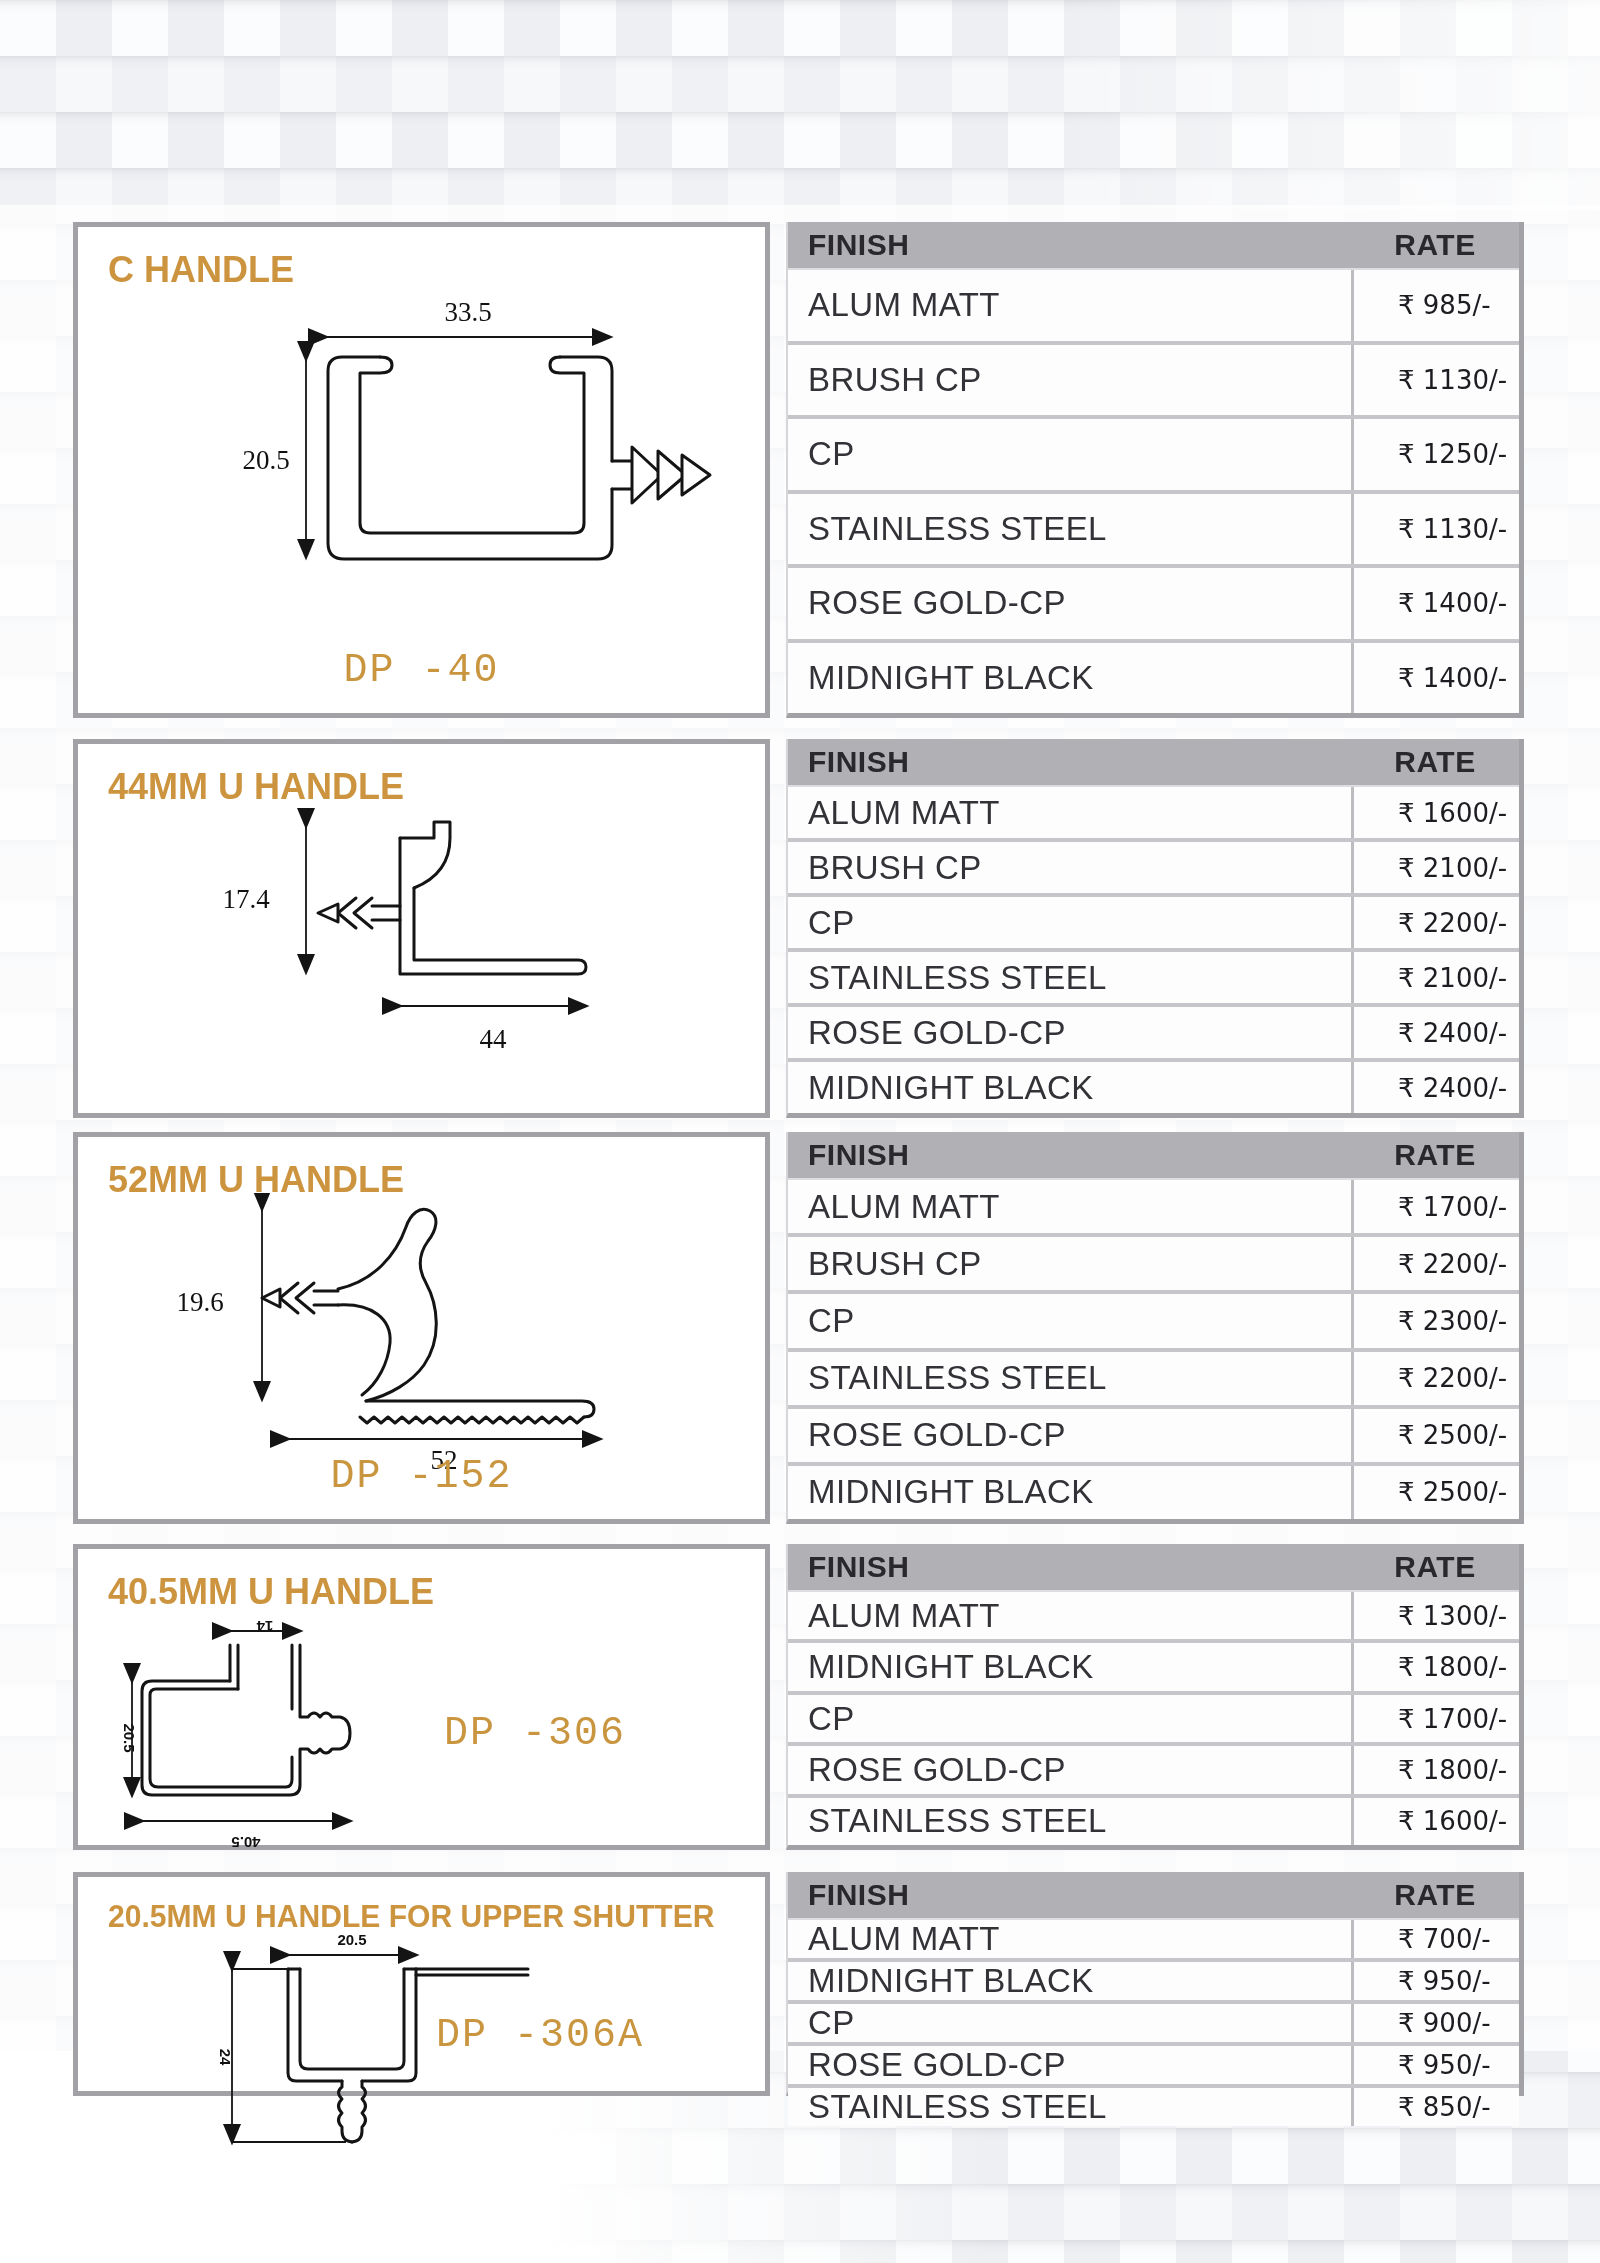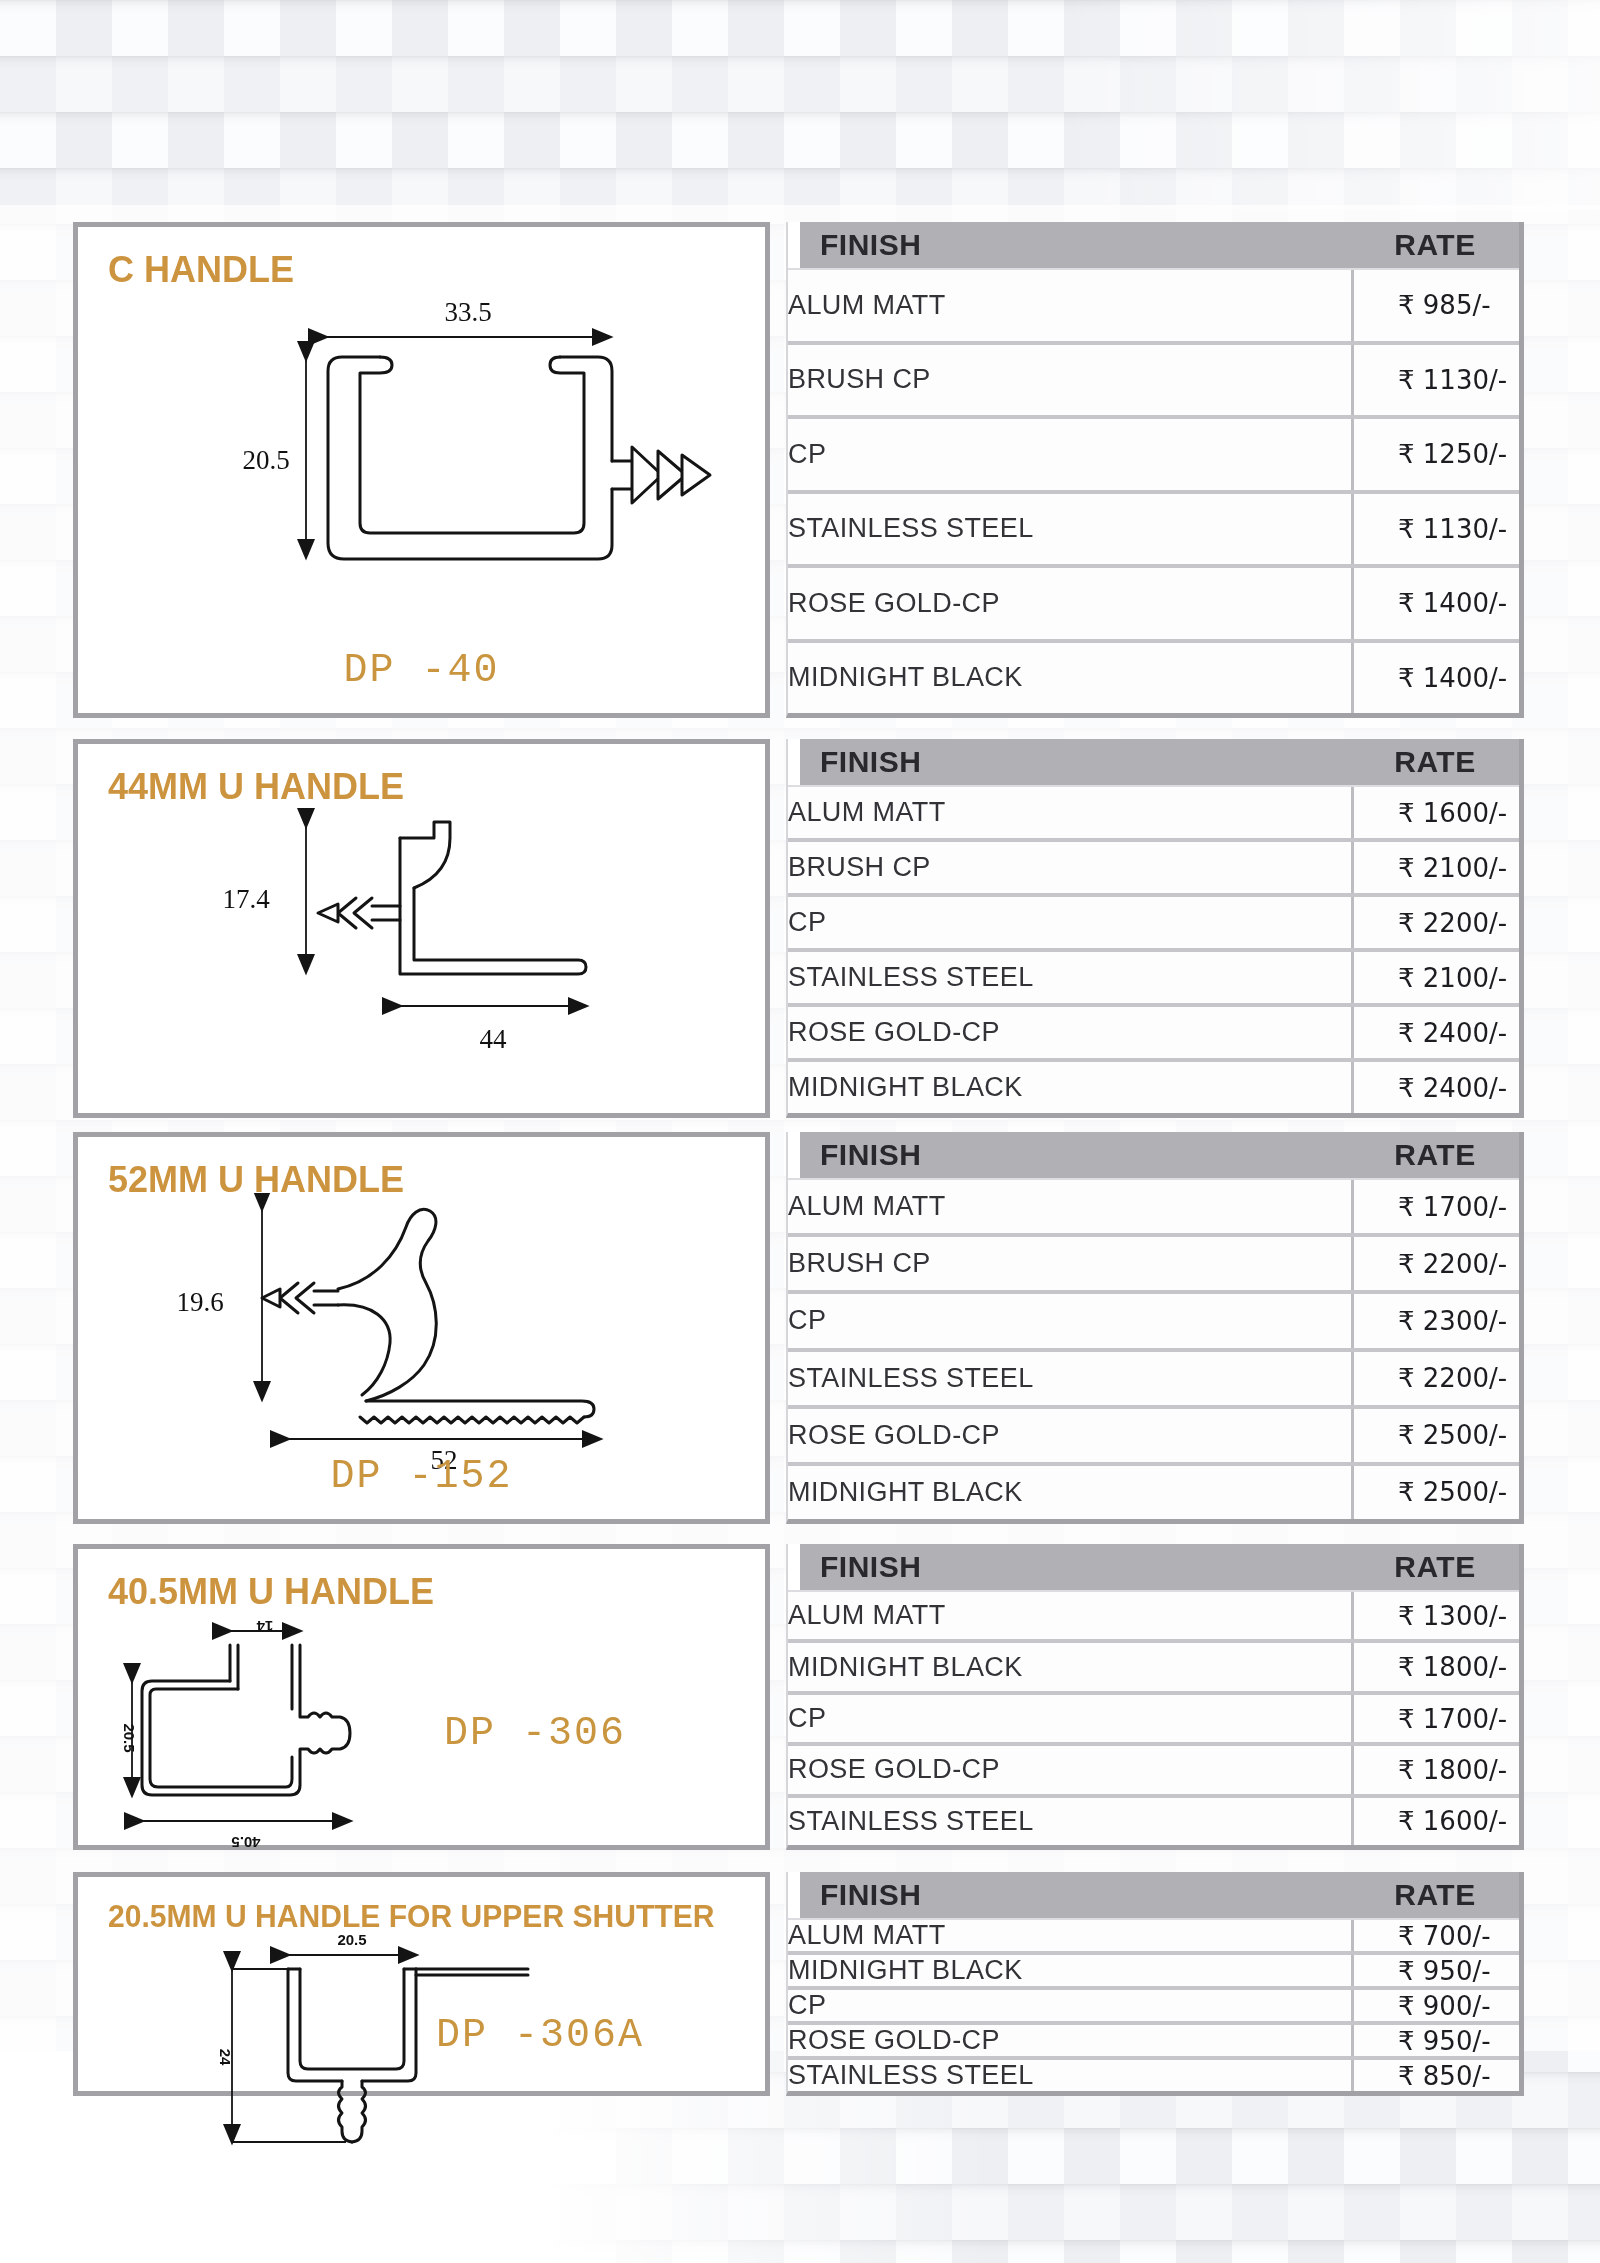--- a/index.html
+++ b/index.html
@@ -41,28 +41,28 @@
     font-size:40px;color:#c9953f;letter-spacing:2px;white-space:nowrap;}
   .dp-center{left:0;right:0;bottom:20px;text-align:center;}
   .dp-s4{left:366px;top:162px;}
   .dp-s5{left:358px;top:136px;text-align:center;}
   .profile-svg{position:absolute;}
 
   .price-table{width:738px;margin-left:16px;box-sizing:border-box;
     display:flex;flex-direction:column;background:#ffffff;
     border-right:5px solid #a2a2a6;border-bottom:5px solid #a2a2a6;
     border-left:2px solid #d6d6da;}
-  .thead{flex:none;height:46px;background:#b1b1b5;display:flex;align-items:center;margin-left:12px;}
+  .thead{flex:none;height:46px;background:#b1b1b5;display:flex;align-items:center;}
   .th-finish{flex:1;padding-left:20px;font-size:30px;font-weight:800;color:#28282d;letter-spacing:0.5px;}
   .th-rate{width:168px;text-align:center;font-size:30px;font-weight:800;color:#28282d;letter-spacing:0.5px;}
   .tbody{flex:1;display:flex;flex-direction:column;}
   .trow{flex:1;display:flex;background:#fdfdfe;border-top:4px solid #c6c6ca;}
   .trow:first-child{border-top:2px solid #dddde1;}
-  .cell-finish{flex:1;display:flex;align-items:center;
-    font-size:27px;color:#323237;letter-spacing:0.4px;font-weight:500;}
+  .cell-finish{flex:1;display:flex;align-items:center;padding-left:20px;
+    font-size:33px;color:#323237;letter-spacing:0.4px;font-weight:500;}
   .cell-rate{width:168px;box-sizing:border-box;border-left:3px solid #bdbdc1;
     display:flex;align-items:center;padding-left:44px;
     font-size:26px;font-weight:500;color:#1c1c21;
     font-family:"DejaVu Sans","Liberation Sans",sans-serif;}
 
   .dim-serif{font-family:"Liberation Serif",serif;font-size:27px;fill:#111;}
   .dim-sans{font-family:"Liberation Sans",sans-serif;font-size:15px;font-weight:bold;fill:#111;}
   .stroke{stroke:#141414;fill:none;stroke-width:3;stroke-linejoin:round;stroke-linecap:round;}
   .thin{stroke:#141414;fill:none;stroke-width:1.8;}
   .barb{stroke:#141414;fill:#ffffff;stroke-width:3;stroke-linejoin:round;}

